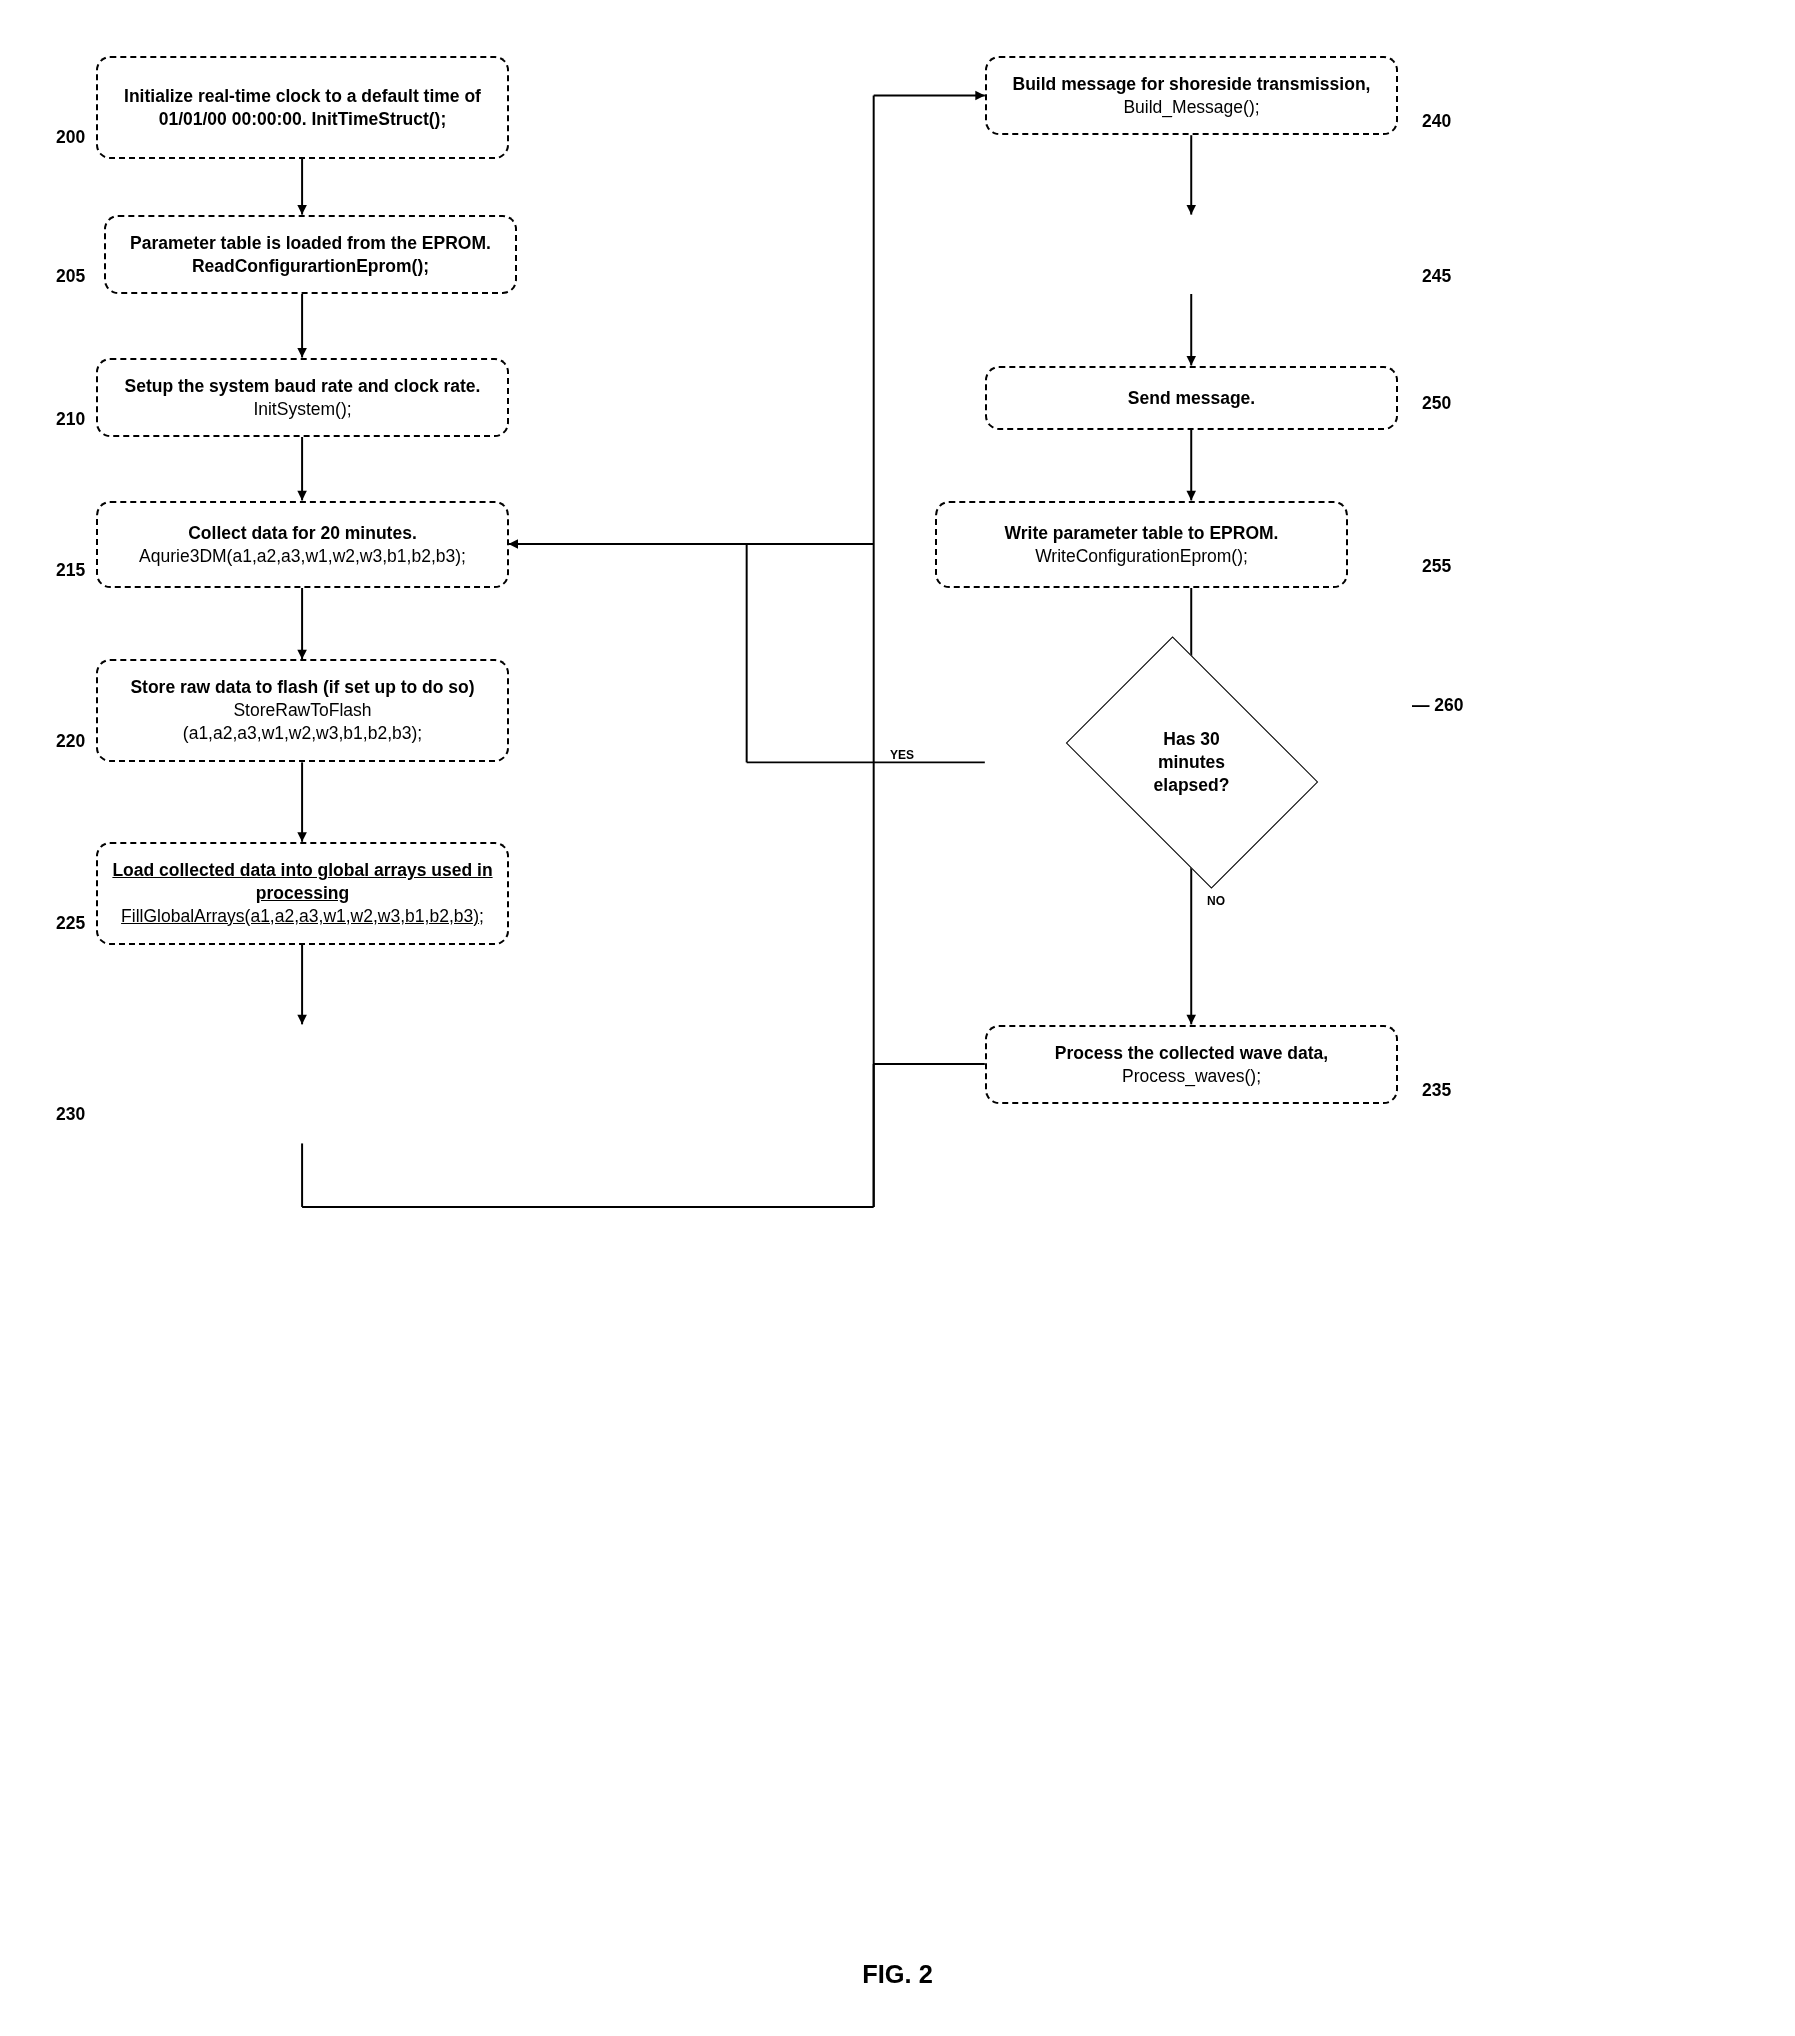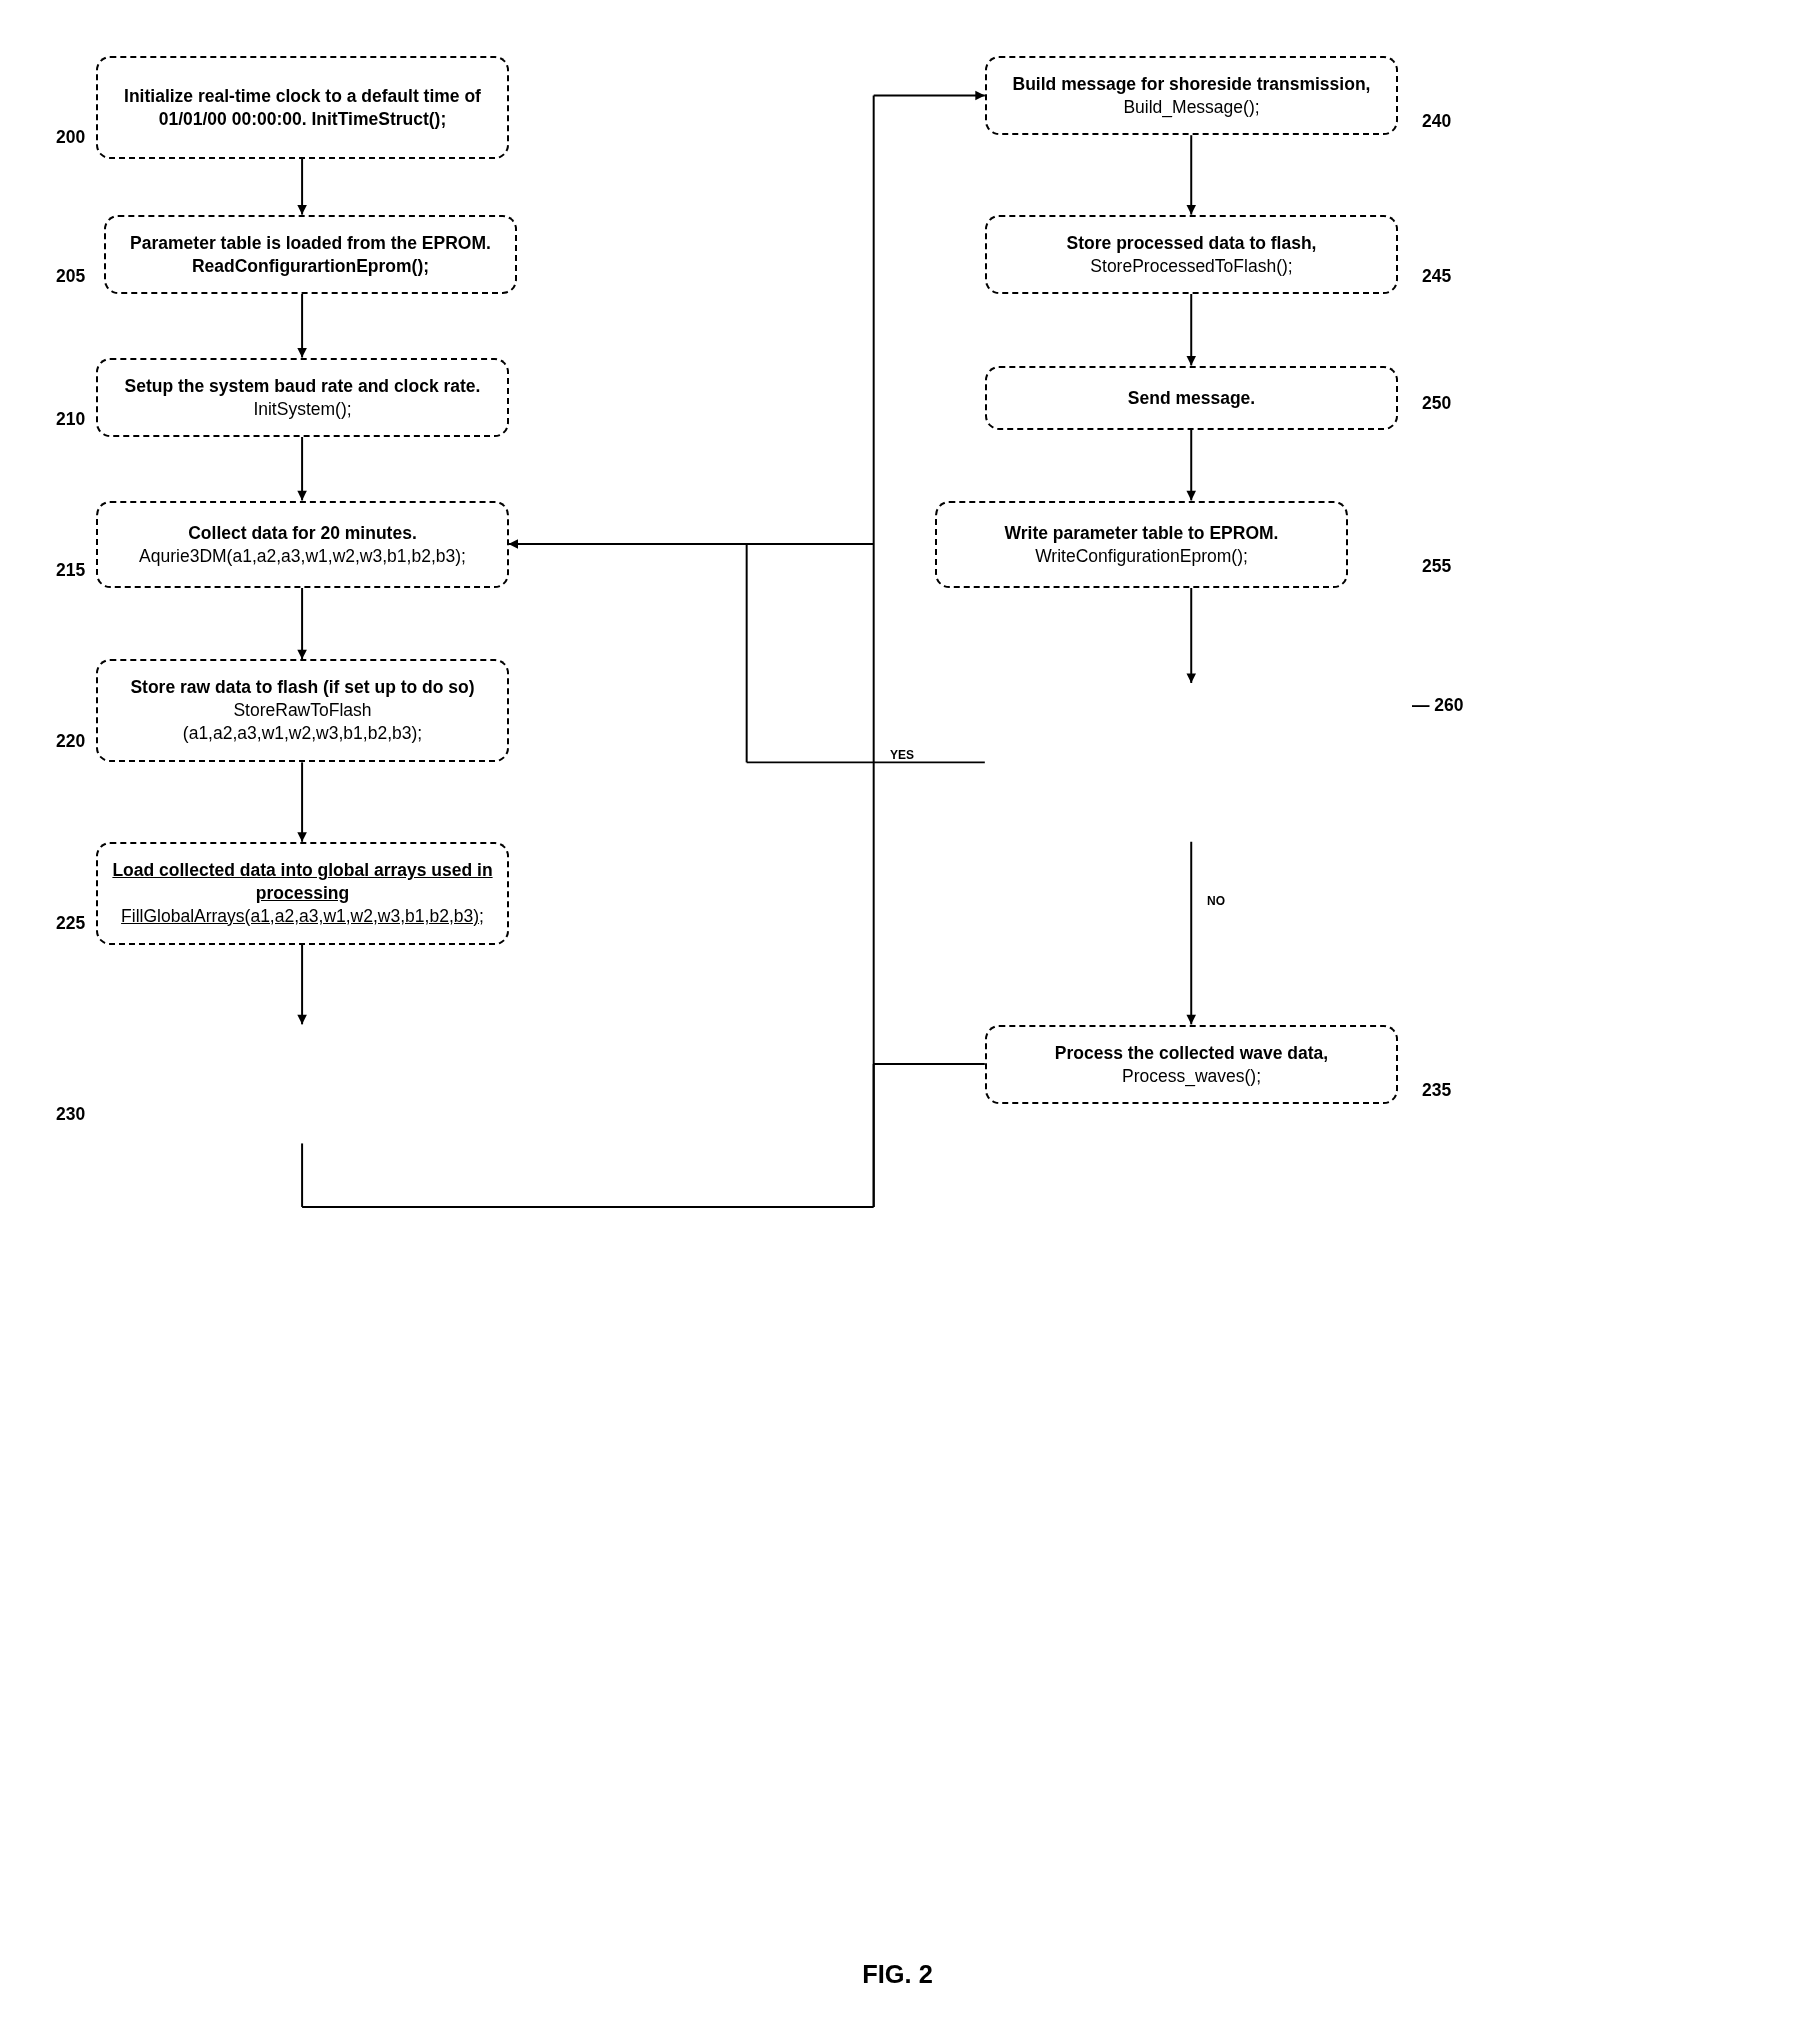--- a/index.html
+++ b/index.html
@@ -253,41 +253,42 @@
 
   <div class="step-label" style="left:24px; top:1072px;">230</div>
 
   <div class="flow-box dashed box-240">
     <div>
       <strong>Build message for shoreside transmission,</strong><br>Build_Message();
     </div>
   </div>
   <div class="step-label" style="left:1390px; top:79px;">240</div>
 
-  <div class="flow-box dashed box-245">
-    <div>
-      <strong>Store processed data to flash,</strong><br>StoreProcessedToFlash();
-    </div>
-  </div>
   <div class="step-label" style="left:1390px; top:234px;">245</div>
 
   <div class="flow-box dashed box-250">
     <div>
       <strong>Send message.</strong>
     </div>
   </div>
   <div class="step-label" style="left:1390px; top:361px;">250</div>
 
   <div class="flow-box dashed box-255">
     <div>
       <strong>Write parameter table to EPROM.</strong><br>WriteConfigurationEprom();
     </div>
   </div>
   <div class="step-label" style="left:1390px; top:524px;">255</div>
 
+  <div class="diamond-260">
+    <div class="diamond-shape"></div>
+    <div class="diamond-text">
+      <strong>Has 30<br>minutes<br>elapsed?</strong>
+    </div>
+  </div>
   <div class="step-label" style="left:1380px; top:663px;">— 260</div>
 
   <div class="flow-box dashed box-235">
     <div>
       <strong>Process the collected wave data,</strong><br>Process_waves();
     </div>
   </div>
   <div class="step-label" style="left:1390px; top:1048px;">235</div>
 
   <div class="yes-no-label" style="left:858px; top:716px;">YES</div>

